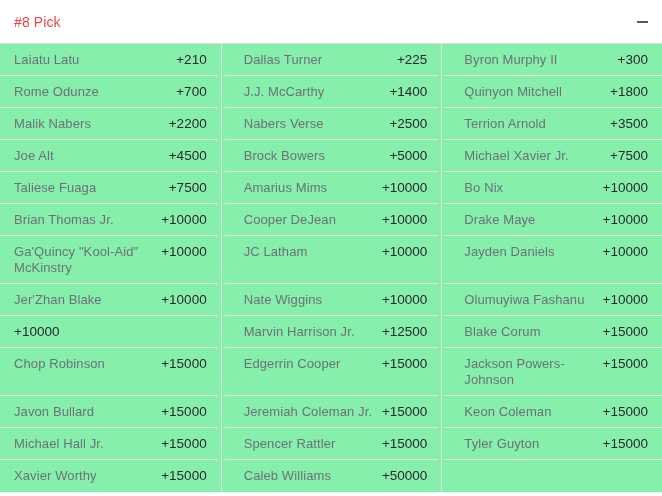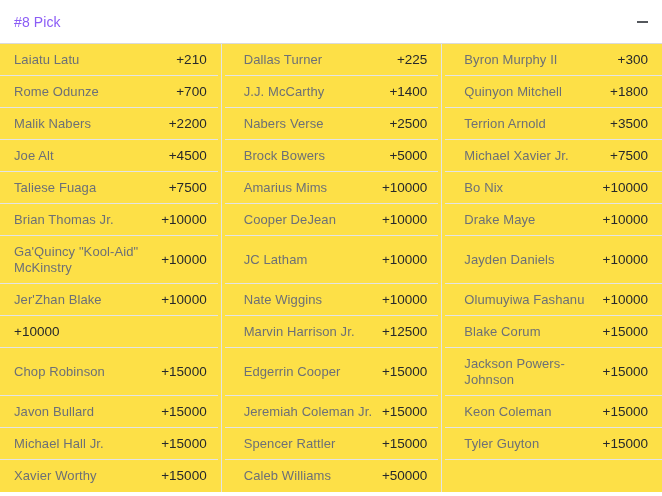--- a/index.html
+++ b/index.html
@@ -16,21 +16,21 @@
     height: 44px;
     display: flex;
     align-items: center;
     justify-content: space-between;
     padding: 0 8px 0 14px;
     border-bottom: 1px solid #d9dadb;
     cursor: pointer;
   }
   .panel-title {
     font-size: 14px;
-    color: #8b5cf6;
+    color: #ef4444;
     font-weight: 400;
     letter-spacing: 0.1px;
   }
   .collapse-btn {
     width: 24px;
     height: 24px;
     display: flex;
     align-items: center;
     justify-content: center;
     cursor: pointer;
@@ -40,27 +40,27 @@
     height: 2px;
     background: #54575c;
   }
   .odds-grid {
     display: grid;
     grid-template-columns: 1fr 1fr 1fr;
   }
   .cell {
     position: relative;
     display: flex;
-    align-items: center;
+    align-items: flex-start;
     justify-content: space-between;
     gap: 4px;
     padding: 8px 14px;
     min-height: 32px;
     cursor: pointer;
-    background: #fde047;
+    background: #86efac;
   }
   .cell.col2, .cell.col3 {
     border-left: 1px solid #e3e4e5;
     padding-left: 22px;
   }
   .cell::after {
     content: "";
     position: absolute;
     bottom: 0;
     height: 0;

